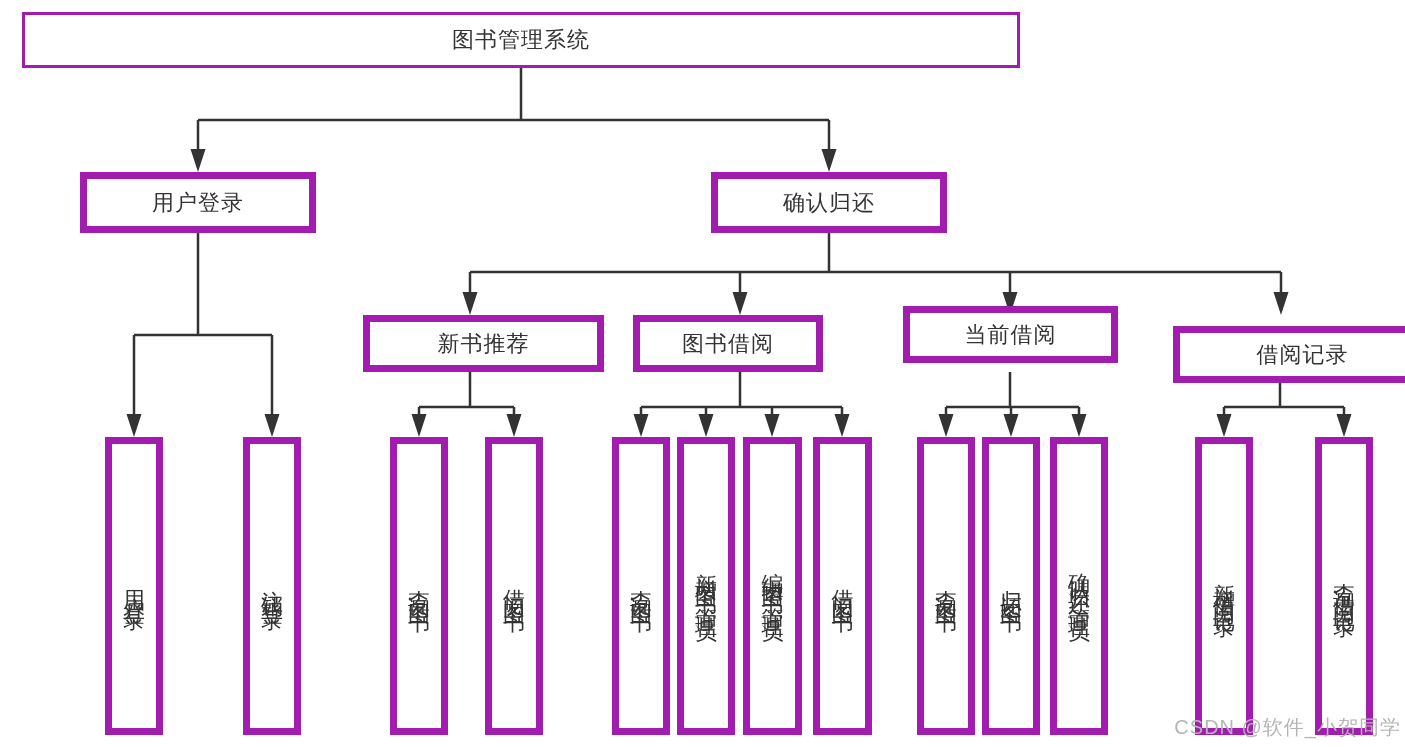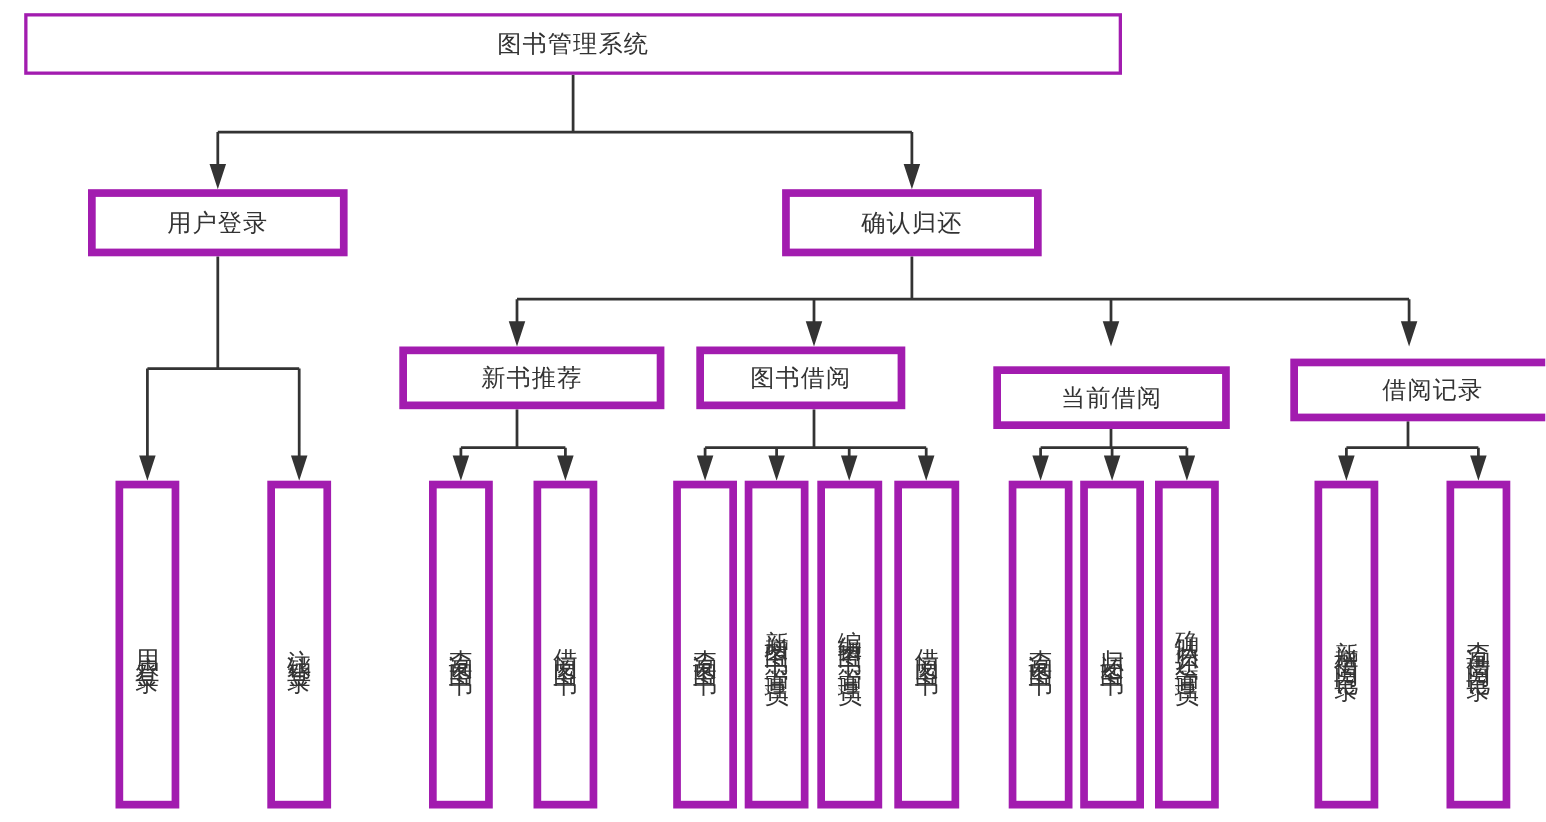--- a/index.html
+++ b/index.html
@@ -80,21 +80,21 @@
   <div class="box" style="left:711px;top:172px;width:236px;height:61px">
     <span>确认归还</span>
   </div>
 
   <div class="box" style="left:363px;top:315px;width:241px;height:57px">
     <span>新书推荐</span>
   </div>
   <div class="box" style="left:633px;top:315px;width:190px;height:57px">
     <span>图书借阅</span>
   </div>
-  <div class="box" style="left:903px;top:333px;width:215px;height:57px">
+  <div class="box" style="left:903px;top:306px;width:215px;height:57px">
     <span>当前借阅</span>
   </div>
   <div class="box" style="left:1173px;top:326px;width:259px;height:57px">
     <span>借阅记录</span>
   </div>
 
   <div class="box leaf" style="left:105px;top:437px;width:58px;height:298px">
     <span>用户登录</span>
   </div>
   <div class="box leaf" style="left:243px;top:437px;width:58px;height:298px">
@@ -127,13 +127,14 @@
   <div class="box leaf" style="left:1050px;top:437px;width:58px;height:298px">
     <span>确认归还（管理员）</span>
   </div>
   <div class="box leaf" style="left:1195px;top:437px;width:58px;height:298px">
     <span>新增借阅记录</span>
   </div>
   <div class="box leaf" style="left:1315px;top:437px;width:58px;height:298px">
     <span>查询借阅记录</span>
   </div>
 
+  <div class="watermark">CSDN @软件_小贺同学</div>
 </div>
 
 </body></html>

